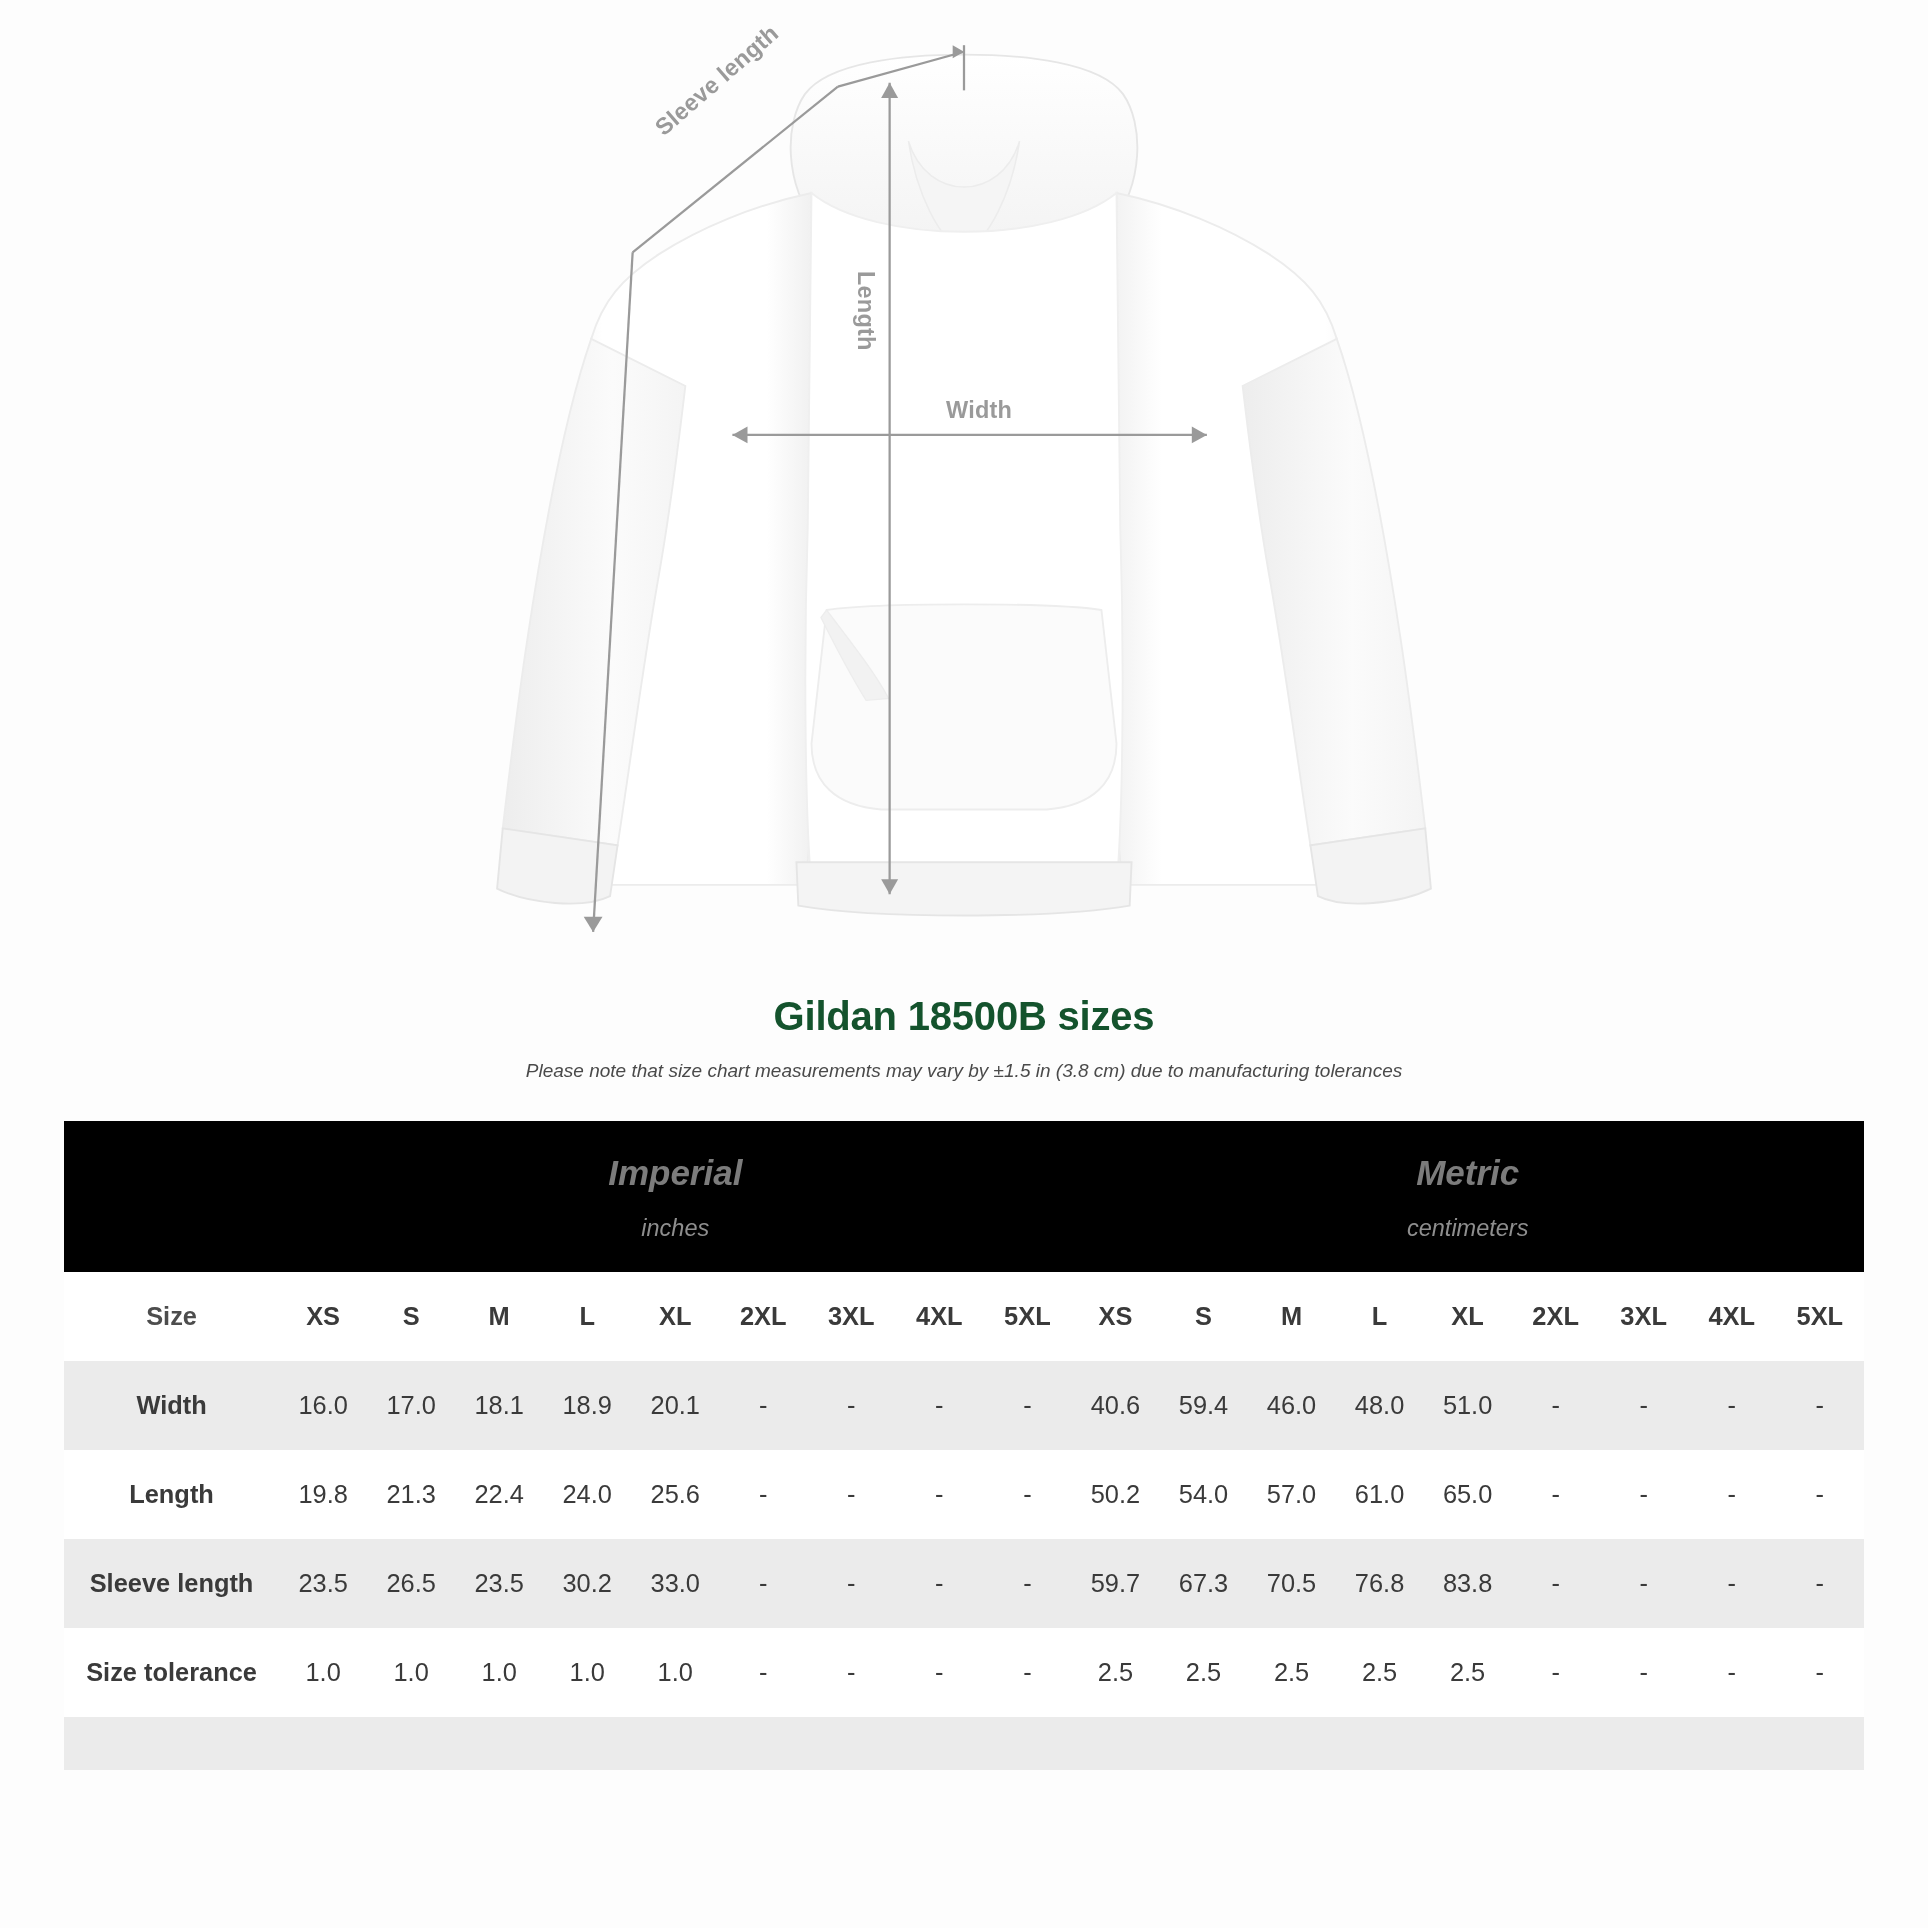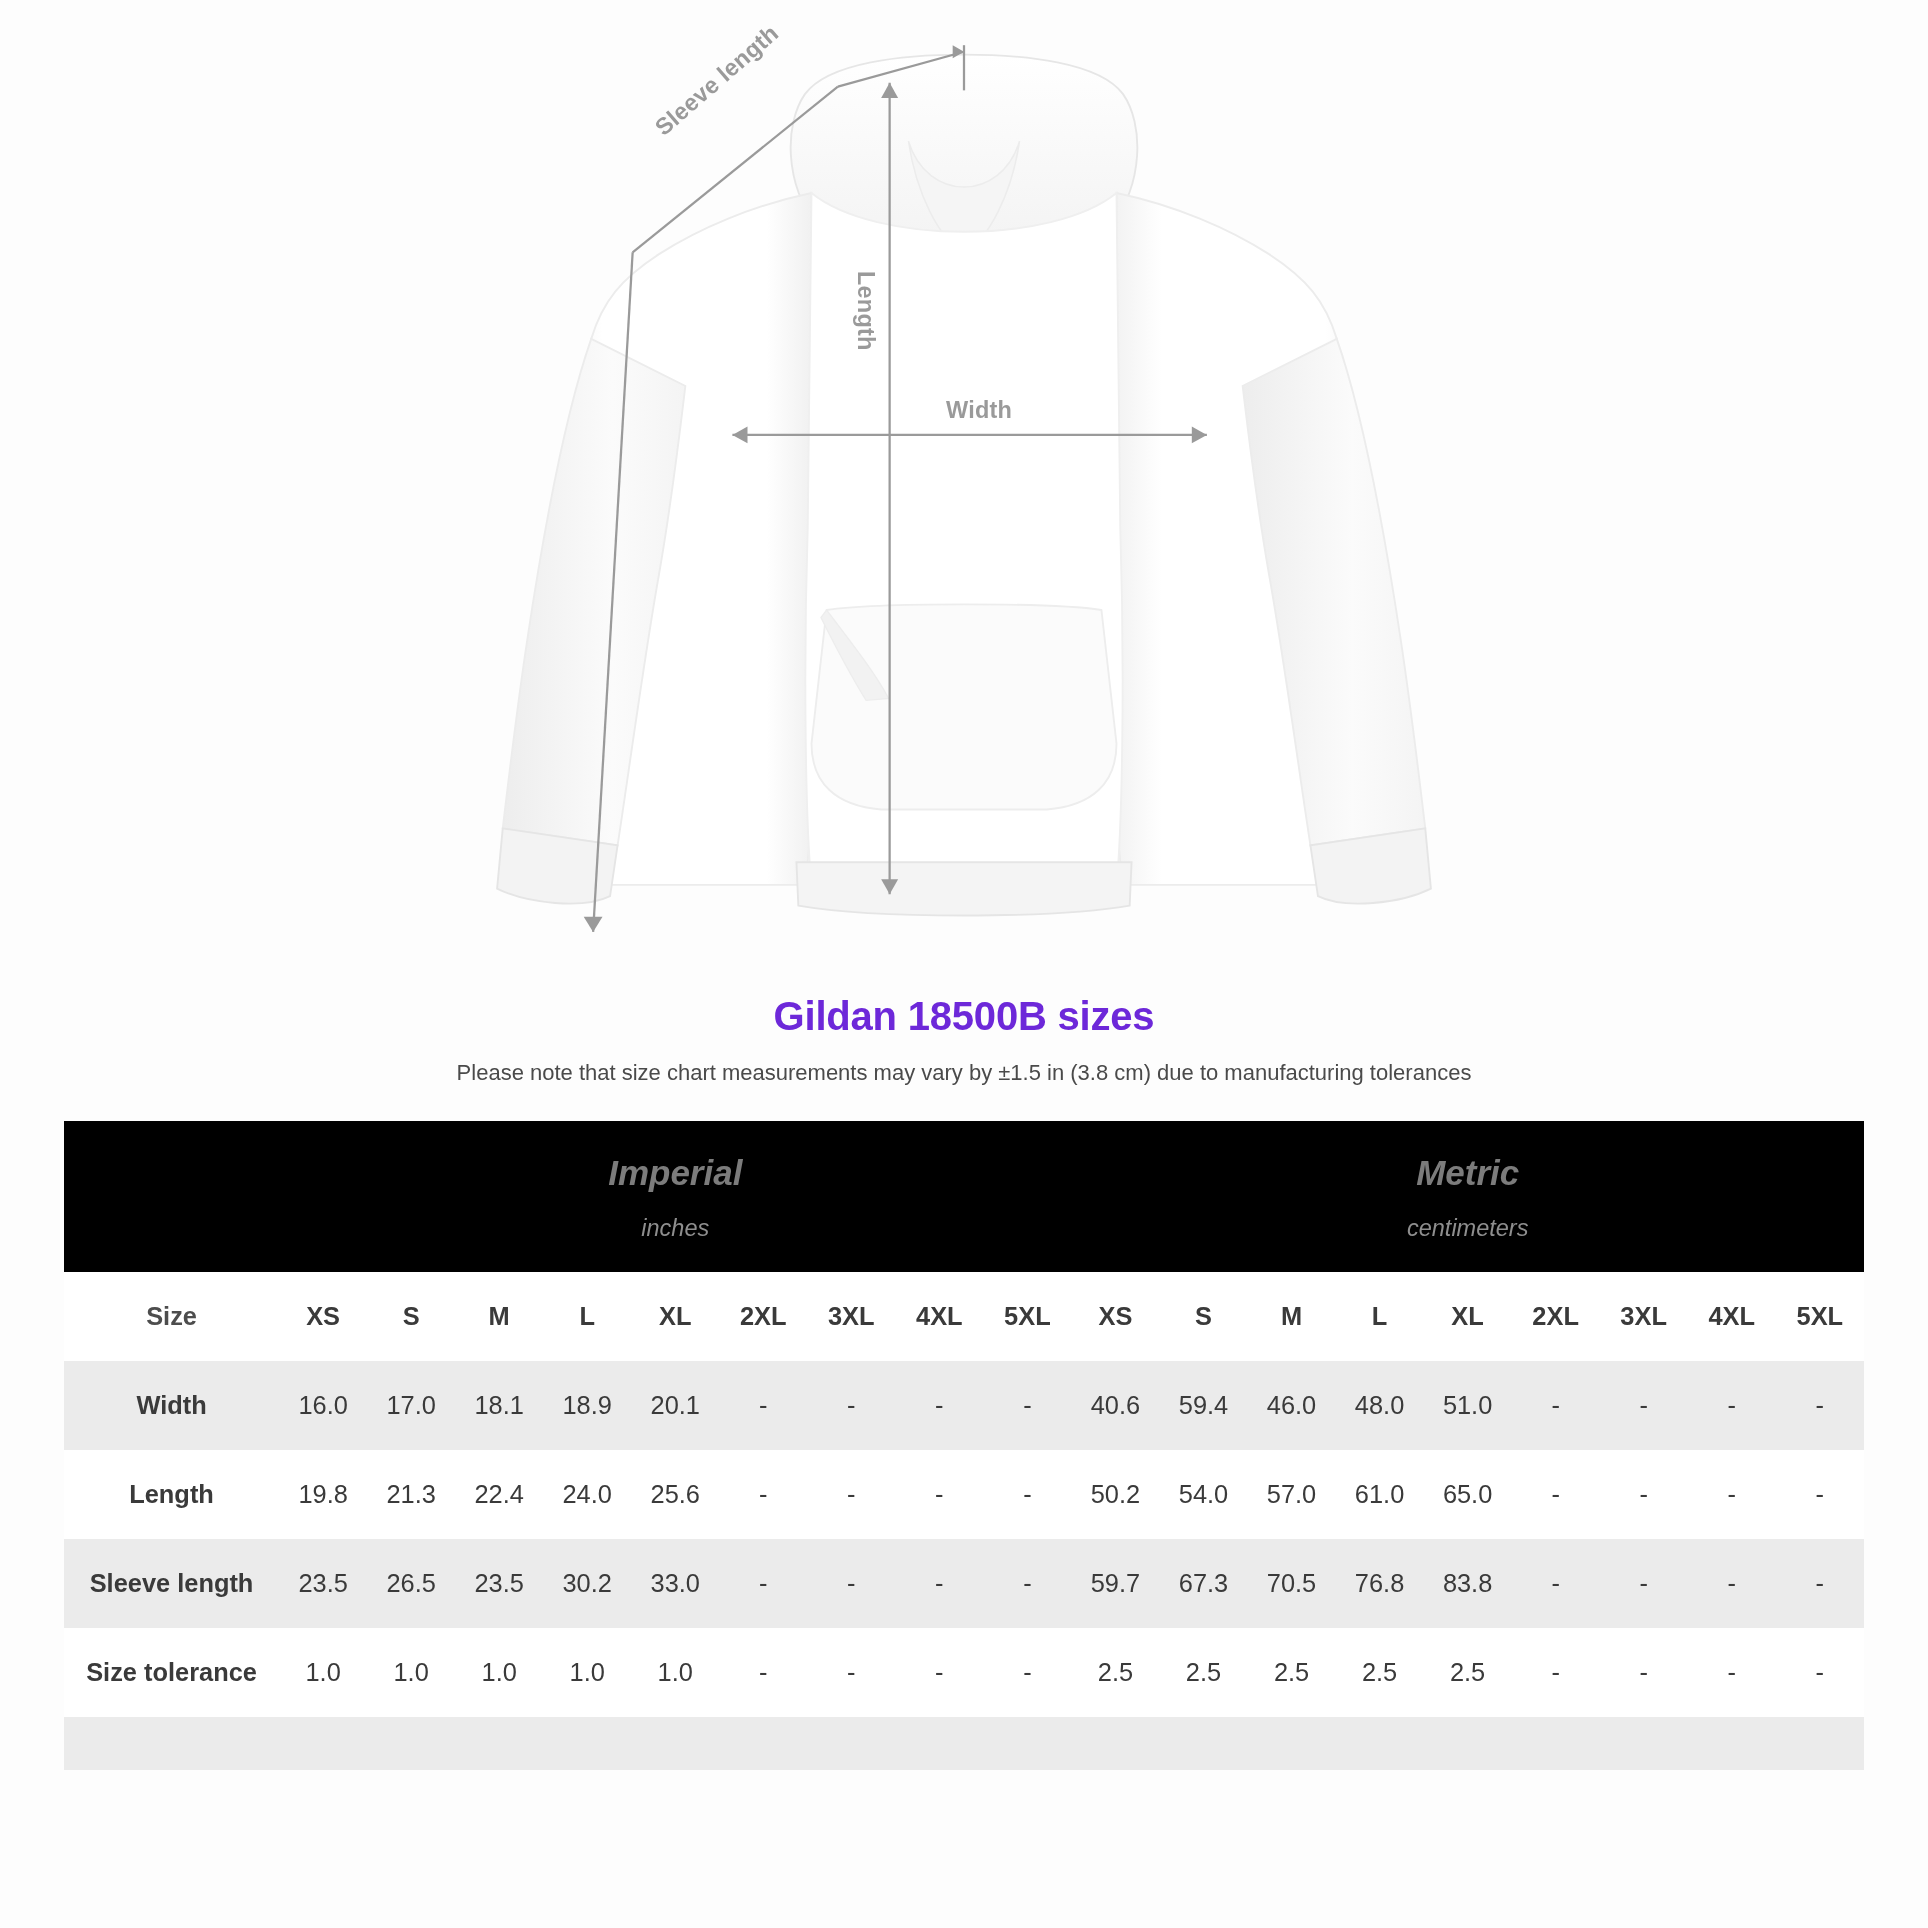--- a/index.html
+++ b/index.html
@@ -56,26 +56,27 @@
   .title-block {
     position: absolute;
     left: 0;
     top: 994px;
     width: 1928px;
     text-align: center;
   }
   .chart-title {
     font-size: 40px;
     font-weight: bold;
-    color: #6d28d9;
+    color: #14532d;
     margin: 0;
     letter-spacing: -0.2px;
   }
   .chart-note {
-    font-size: 22px;
+    font-size: 19px;
+    font-style: italic;
     color: #4a4a4a;
     margin-top: 21px;
   }
 
   
   .table-wrap {
     position: absolute;
     left: 64px;
     top: 1121px;
     width: 1800px;

